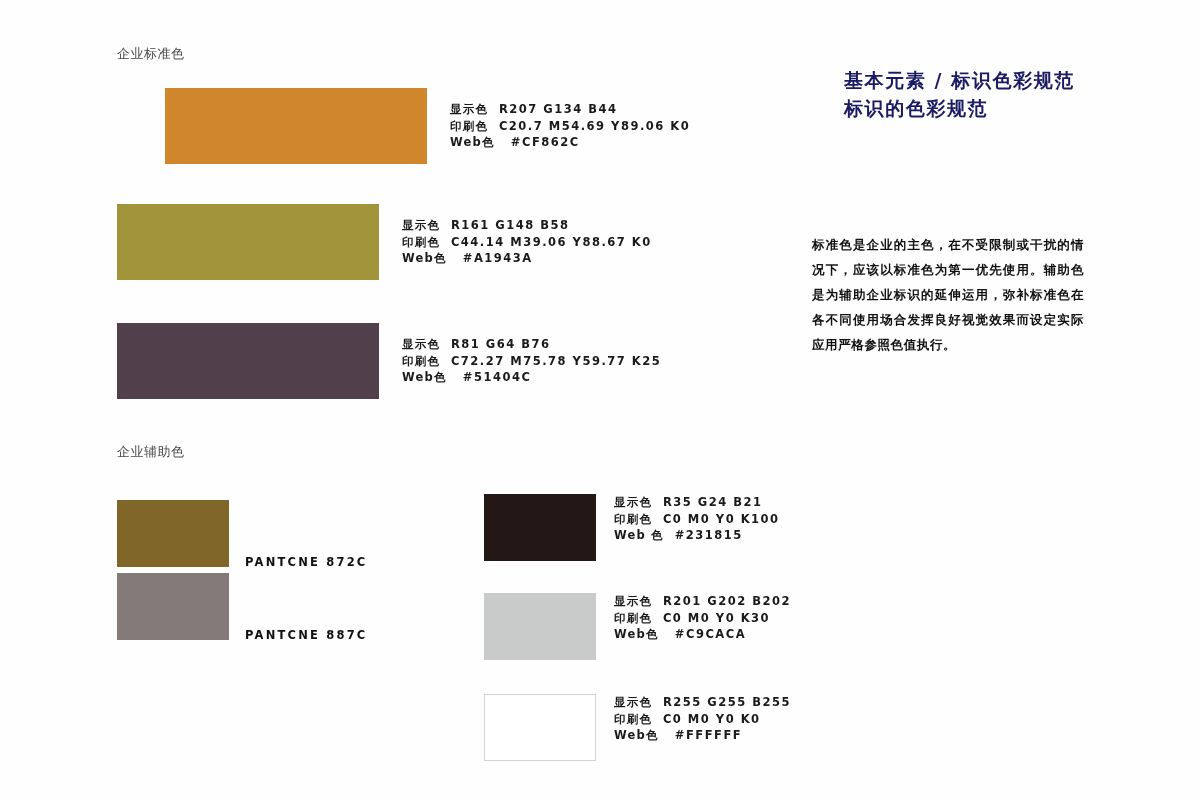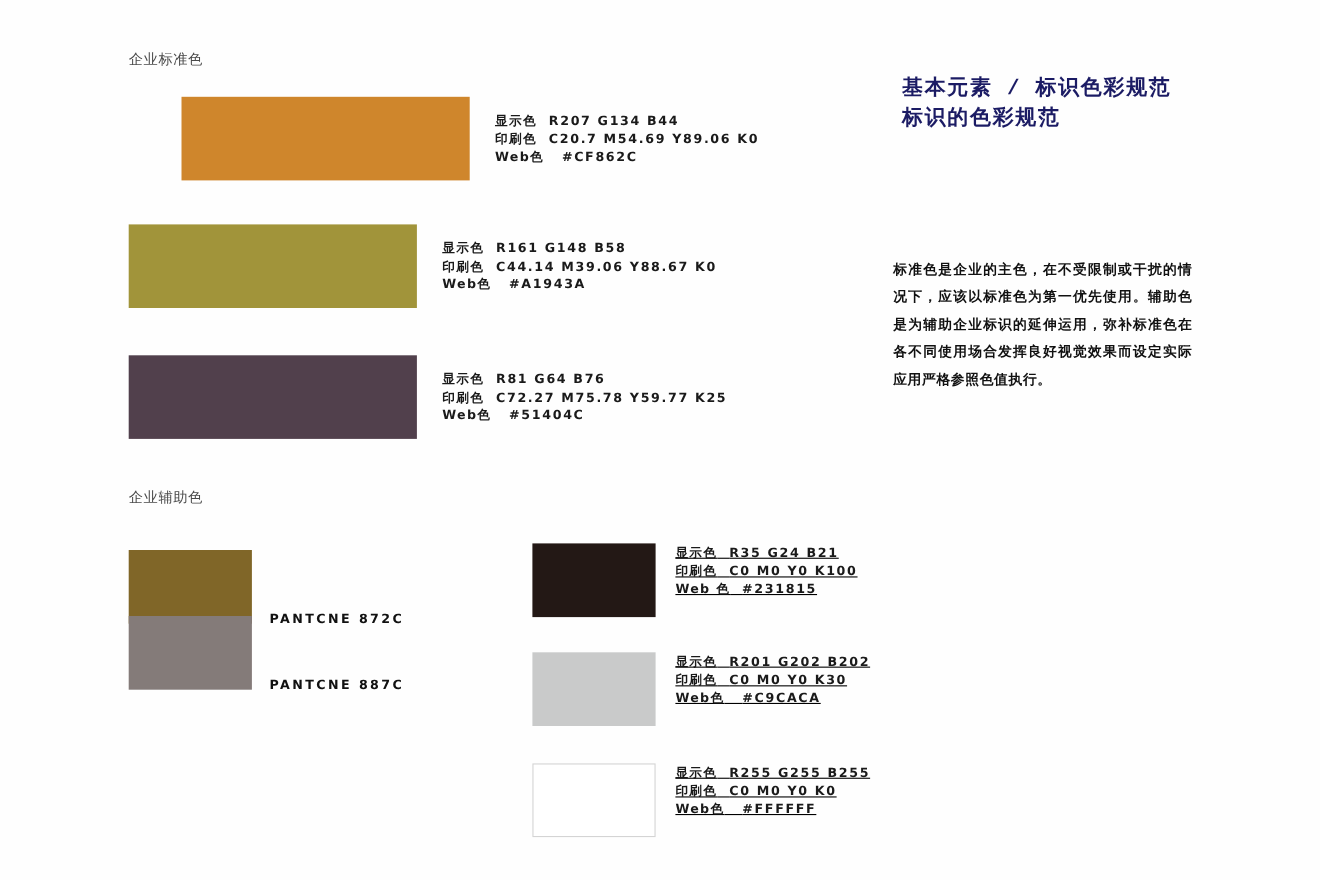--- a/index.html
+++ b/index.html
@@ -61,24 +61,23 @@
   .info-line .val { letter-spacing: 1.5px; }
 
   
   #row-primary-0 { top: 88px; margin-left: 48px; }
   #row-primary-1 { top: 204px; }
   #row-primary-2 { top: 323px; }
 
   
   .title-block {
     position: absolute;
-    left: 820px;
+    left: 844px;
     top: 66px;
     white-space: nowrap;
-    font-family: Liberation Mono, monospace;
   }
   .title-line {
     font-size: 19px;
     font-weight: bold;
     color: #1b1b64;
     letter-spacing: 1.6px;
     line-height: 28px;
   }
   .desc-block {
     position: absolute;
@@ -111,26 +110,25 @@
     font-weight: bold;
     letter-spacing: 2.2px;
     color: #111;
     white-space: nowrap;
   }
   .aux-info {
     position: absolute;
     left: 130px;
     top: 0px;
     white-space: nowrap;
-    text-decoration: underline;
   }
 
   
   #aux-left-0 { left: 117px; top: 500px; }
-  #aux-left-1 { left: 117px; top: 560px; }
+  #aux-left-1 { left: 117px; top: 573px; }
   #aux-left-2 { left: 117px; top: 694px; }
   
   #aux-right-0 { left: 484px; top: 494px; }
   #aux-right-1 { left: 484px; top: 593px; }
   #aux-right-2 { left: 484px; top: 694px; }
 
   
   #aux-left-2 .aux-info { left: 130px; top: 3px; }
 
   .bordered { box-sizing: border-box; border: 1px solid #d4d4d4; }

